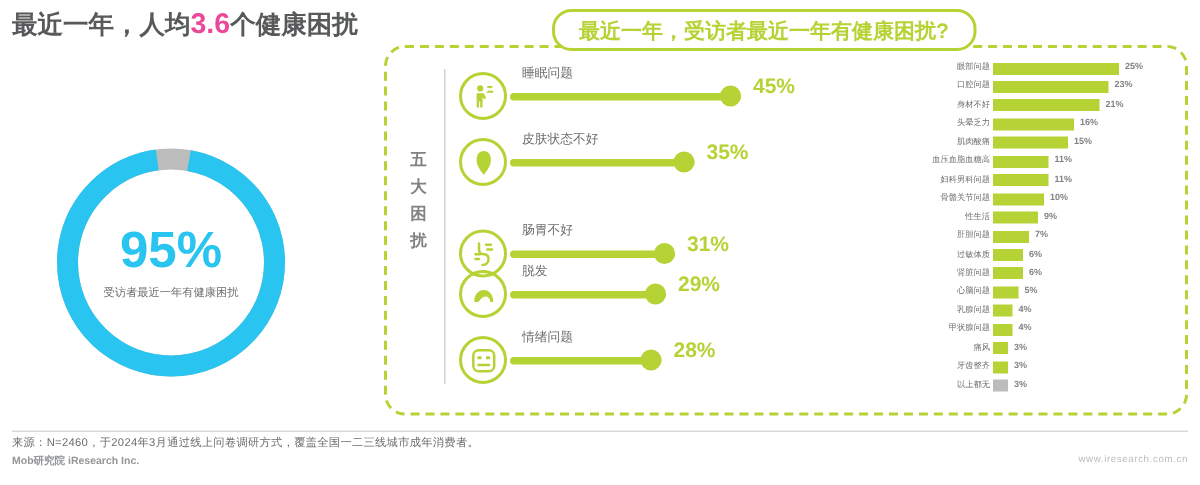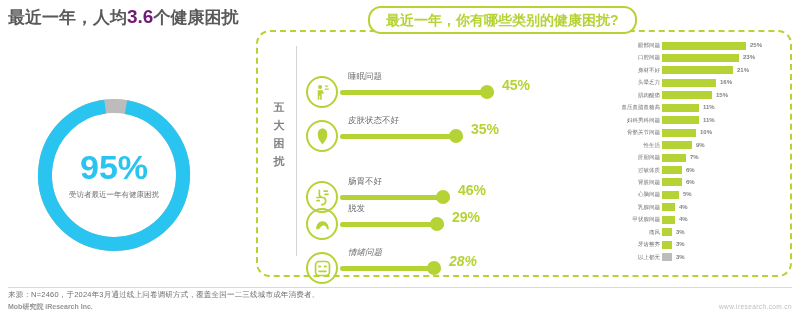--- a/index.html
+++ b/index.html
@@ -9,21 +9,21 @@
     overflow:hidden;position:relative;
   }
   .root{position:absolute;inset:0;}
 
   
   .left-head{position:absolute;left:8px;top:4px;width:250px;}
   .main-title{
     font-size:17px;font-weight:bold;color:#58595b;
     letter-spacing:0px;white-space:nowrap;line-height:26px;
   }
-  .main-title .hl{color:#701a75;font-size:19px;}
+  .main-title .hl{color:#ec4899;font-size:19px;}
   .sub-note{
     margin-top:1px;text-align:center;font-size:8px;color:#808285;
     letter-spacing:.3px;
   }
 
   .donut-wrap{position:absolute;left:31px;top:92px;width:166px;height:166px;}
   .donut-svg{display:block;}
   .donut-center{
     position:absolute;left:0;top:0;width:166px;height:166px;
     display:flex;flex-direction:column;align-items:center;justify-content:center;
@@ -65,21 +65,21 @@
   .vlabel{
     position:absolute;left:271px;top:98px;width:16px;
     font-size:11px;font-weight:bold;color:#808285;
     line-height:18px;text-align:center;
   }
   .vdivider{
     position:absolute;left:296px;top:46px;width:1px;height:210px;background:#d1d3d4;
   }
 
   
-  .lolli{position:absolute;left:306px;top:42px;width:250px;height:216px;margin-top:28px;}
+  .lolli{position:absolute;left:306px;top:42px;width:250px;height:216px;}
   .lolli-row{position:absolute;left:0;height:44px;width:250px;}
   .lolli-icon{
     position:absolute;left:0;top:6px;width:32px;height:32px;border-radius:50%;
     border:2.5px solid #b5d334;box-sizing:border-box;
     display:flex;align-items:center;justify-content:center;
   }
   .lolli-icon svg{display:block;}
   .lolli-label{
     position:absolute;left:42px;top:0px;font-size:8.5px;color:#6d6e71;
     white-space:nowrap;line-height:12px;
@@ -126,21 +126,21 @@
       <circle cx="83" cy="83" r="69" fill="none" stroke="#bcbcbc" stroke-width="14"></circle>
       <circle id="donut-arc" cx="83" cy="83" r="69" fill="none" stroke="#29c5f0" stroke-width="14" stroke-linecap="butt" transform="rotate(-80 83 83)" stroke-dasharray="411.8627968856219 21.676989309769592"></circle>
     </svg>
     <div class="donut-center">
       <div class="donut-pct">95%</div>
       <div class="donut-cap">受访者最近一年有健康困扰</div>
     </div>
   </div>
 
   <div class="panel"></div>
-  <div class="panel-title">最近一年，你有哪些类别的健康困扰?</div>
+  <div class="panel-title">最近一年，受访者最近一年有健康困扰?</div>
 
   <div class="vlabel">
     <div>五</div>
     <div>大</div>
     <div>困</div>
     <div>扰</div>
   </div>
   <div class="vdivider"></div>
 
   <div class="lolli" id="lolli-chart">
@@ -183,38 +183,38 @@
               <path d="M8 3v5c0 3 2 4 4 4s4 1 4 4-2 5-5 5"></path>
               <path d="M5 12h4M5 16h3M14 4h4M15 8h4"></path>
             </g>
           </svg>
         </div>
         <div class="lolli-label">肠胃不好</div>
         <div class="lolli-track" style="width: 110px;">
           <div class="lolli-bar" style="width: 110px; background: rgb(181, 211, 52);"></div>
           <div class="lolli-dot" style="left: 96px; background: rgb(181, 211, 52);"></div>
         </div>
-        <div class="lolli-val" style="left: 152px;">46%</div>
+        <div class="lolli-val" style="left: 152px;">31%</div>
       </div>
       <div class="lolli-row" style="top: 132px;">
         <div class="lolli-icon">
           <svg width="19" height="19" viewBox="0 0 24 24">
             <g fill="#b5d334">
               <path d="M4 18c0-6 3.4-10 8-10s8 4 8 10h-2.4c-.4-3-2-4.6-4-4.6-1.6 0-3 .8-4 2.2-1 1.4-1.6 1.6-2.4 2.4z"></path>
             </g>
           </svg>
         </div>
         <div class="lolli-label">脱发</div>
         <div class="lolli-track" style="width: 104px;">
           <div class="lolli-bar" style="width: 104px; background: rgb(181, 211, 52);"></div>
           <div class="lolli-dot" style="left: 90px; background: rgb(181, 211, 52);"></div>
         </div>
         <div class="lolli-val" style="left: 146px;">29%</div>
       </div>
-      <div class="lolli-row" style="top: 176px; font-style: italic;">
+      <div class="lolli-row" style="top: 176px;">
         <div class="lolli-icon">
           <svg width="19" height="19" viewBox="0 0 24 24">
             <g fill="none" stroke="#b5d334" stroke-width="2.1">
               <rect x="3.2" y="3.2" width="17.6" height="17.6" rx="4.4"></rect>
               <line x1="7.6" y1="15.6" x2="16.4" y2="15.6" stroke-linecap="round"></line>
             </g>
             <g fill="#b5d334">
               <rect x="6.6" y="8.2" width="3.6" height="2.6" rx="1"></rect>
               <rect x="13.8" y="8.2" width="3.6" height="2.6" rx="1"></rect>
             </g>

